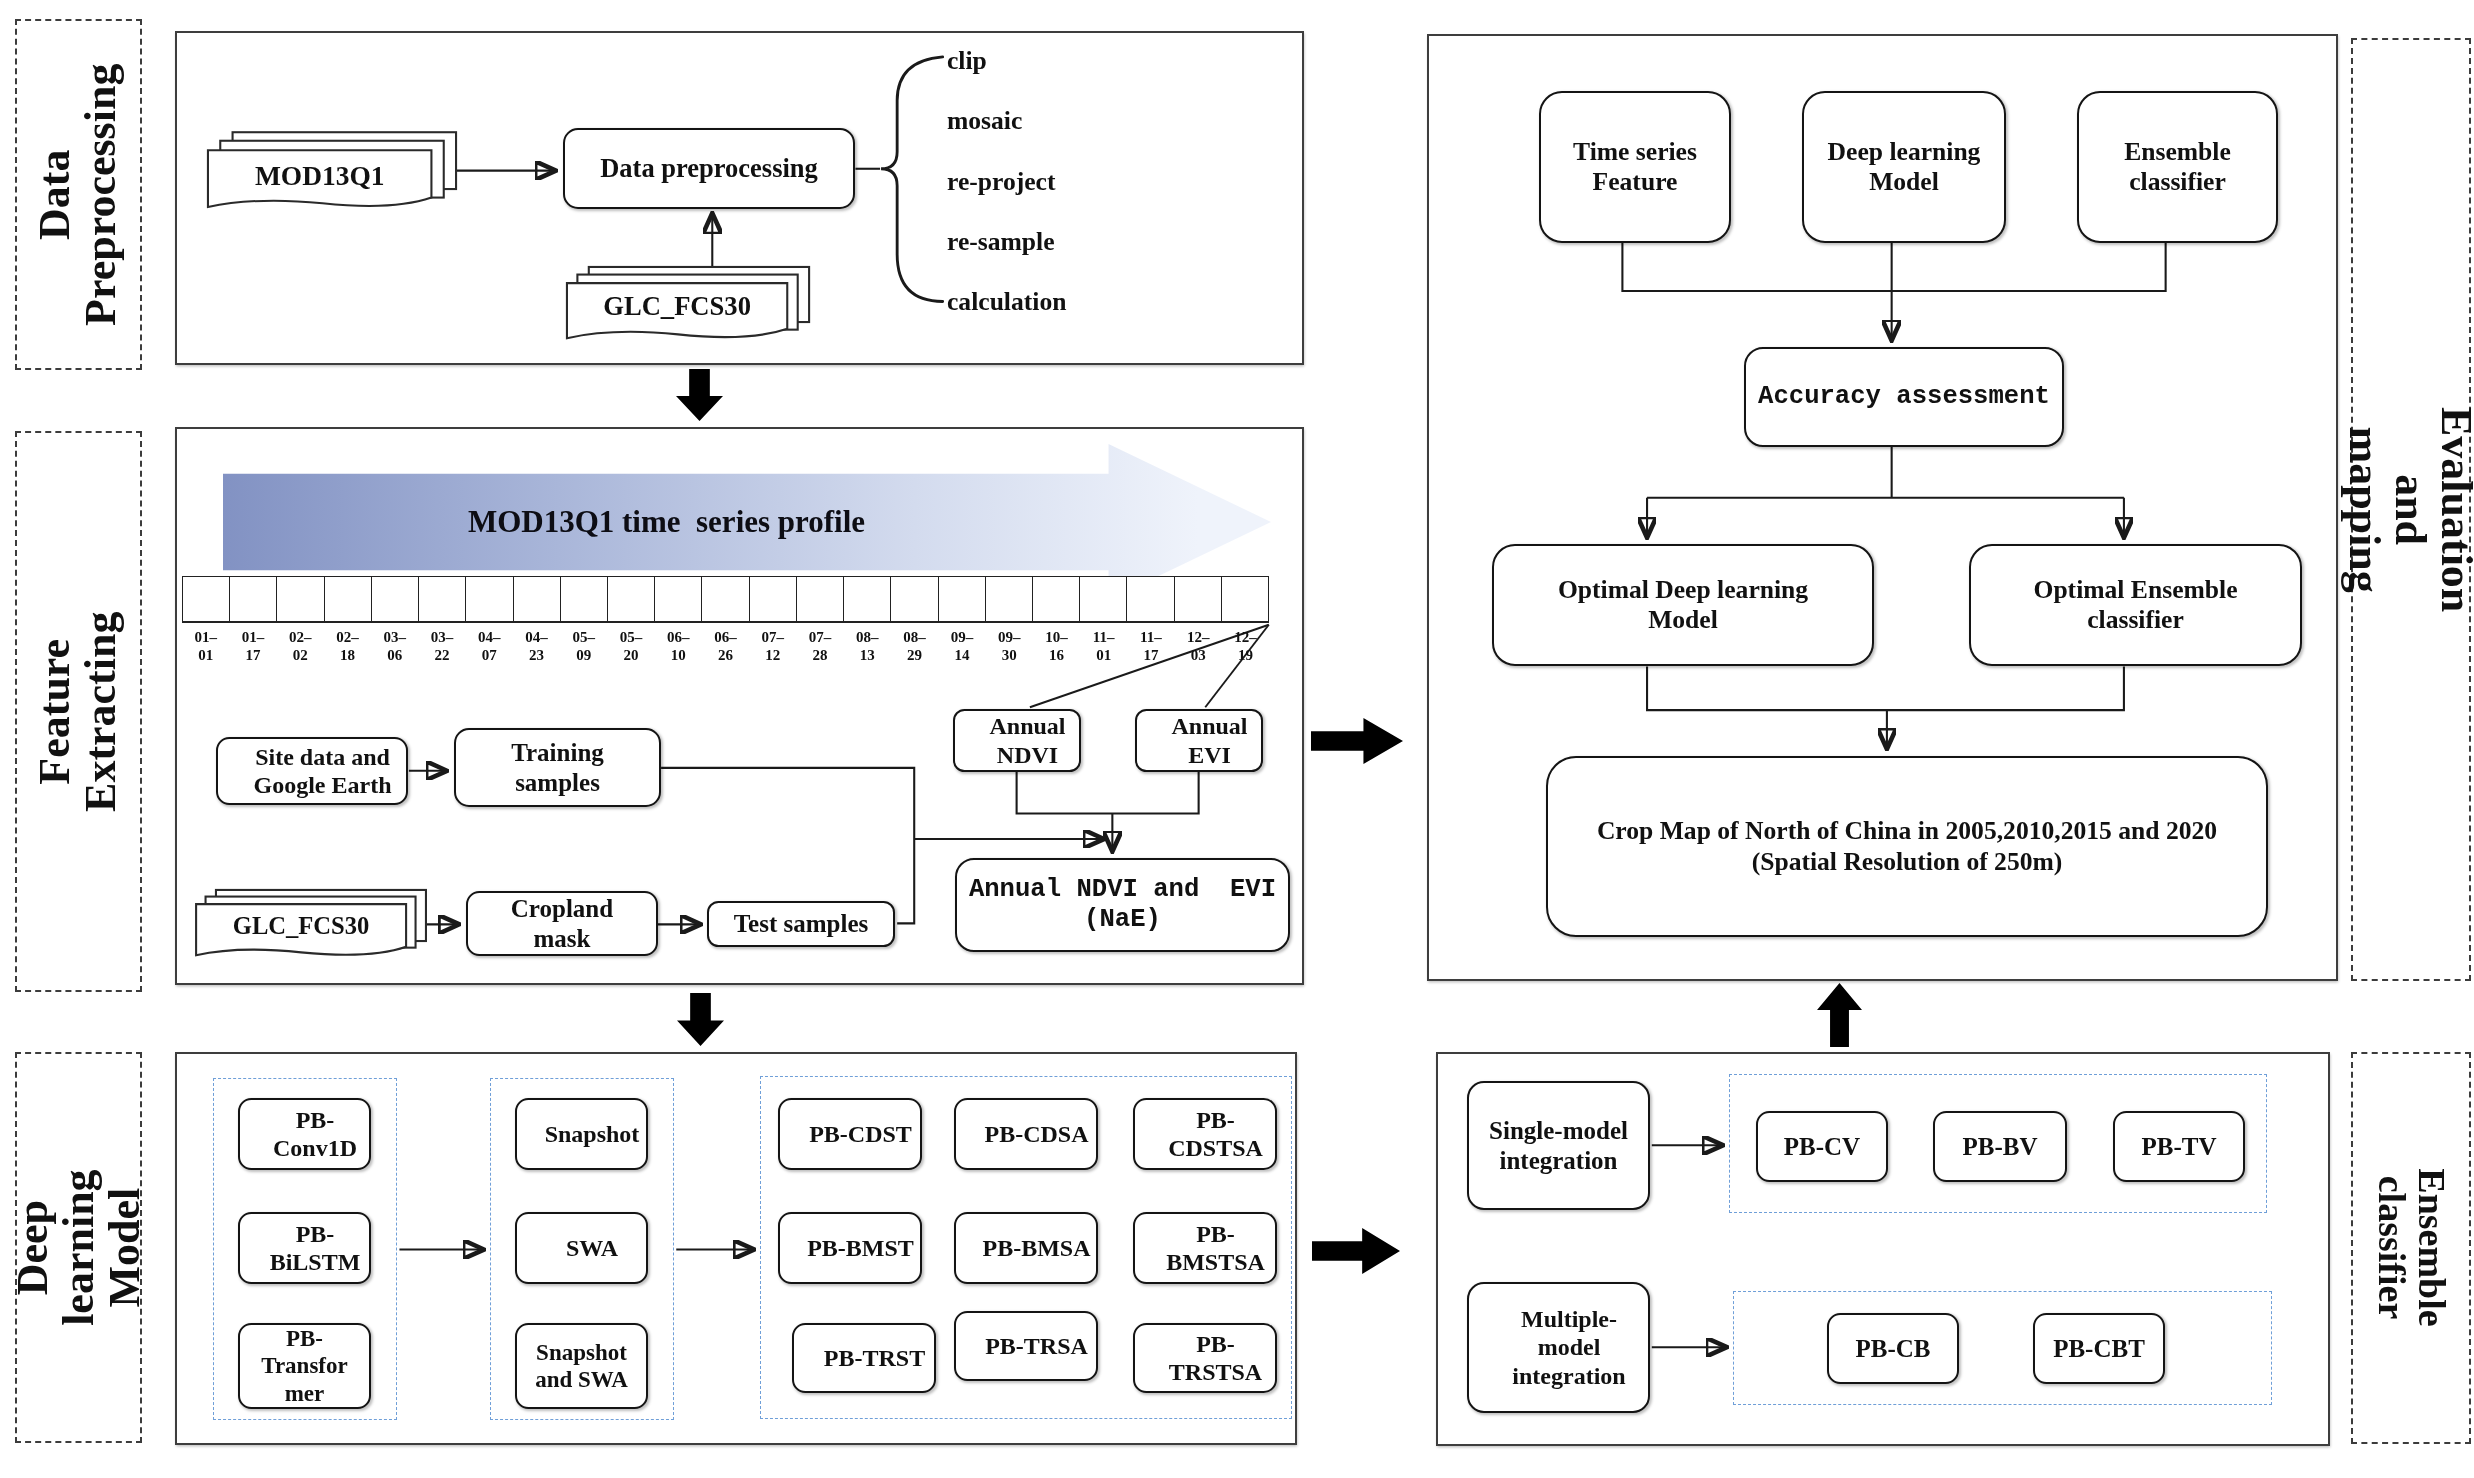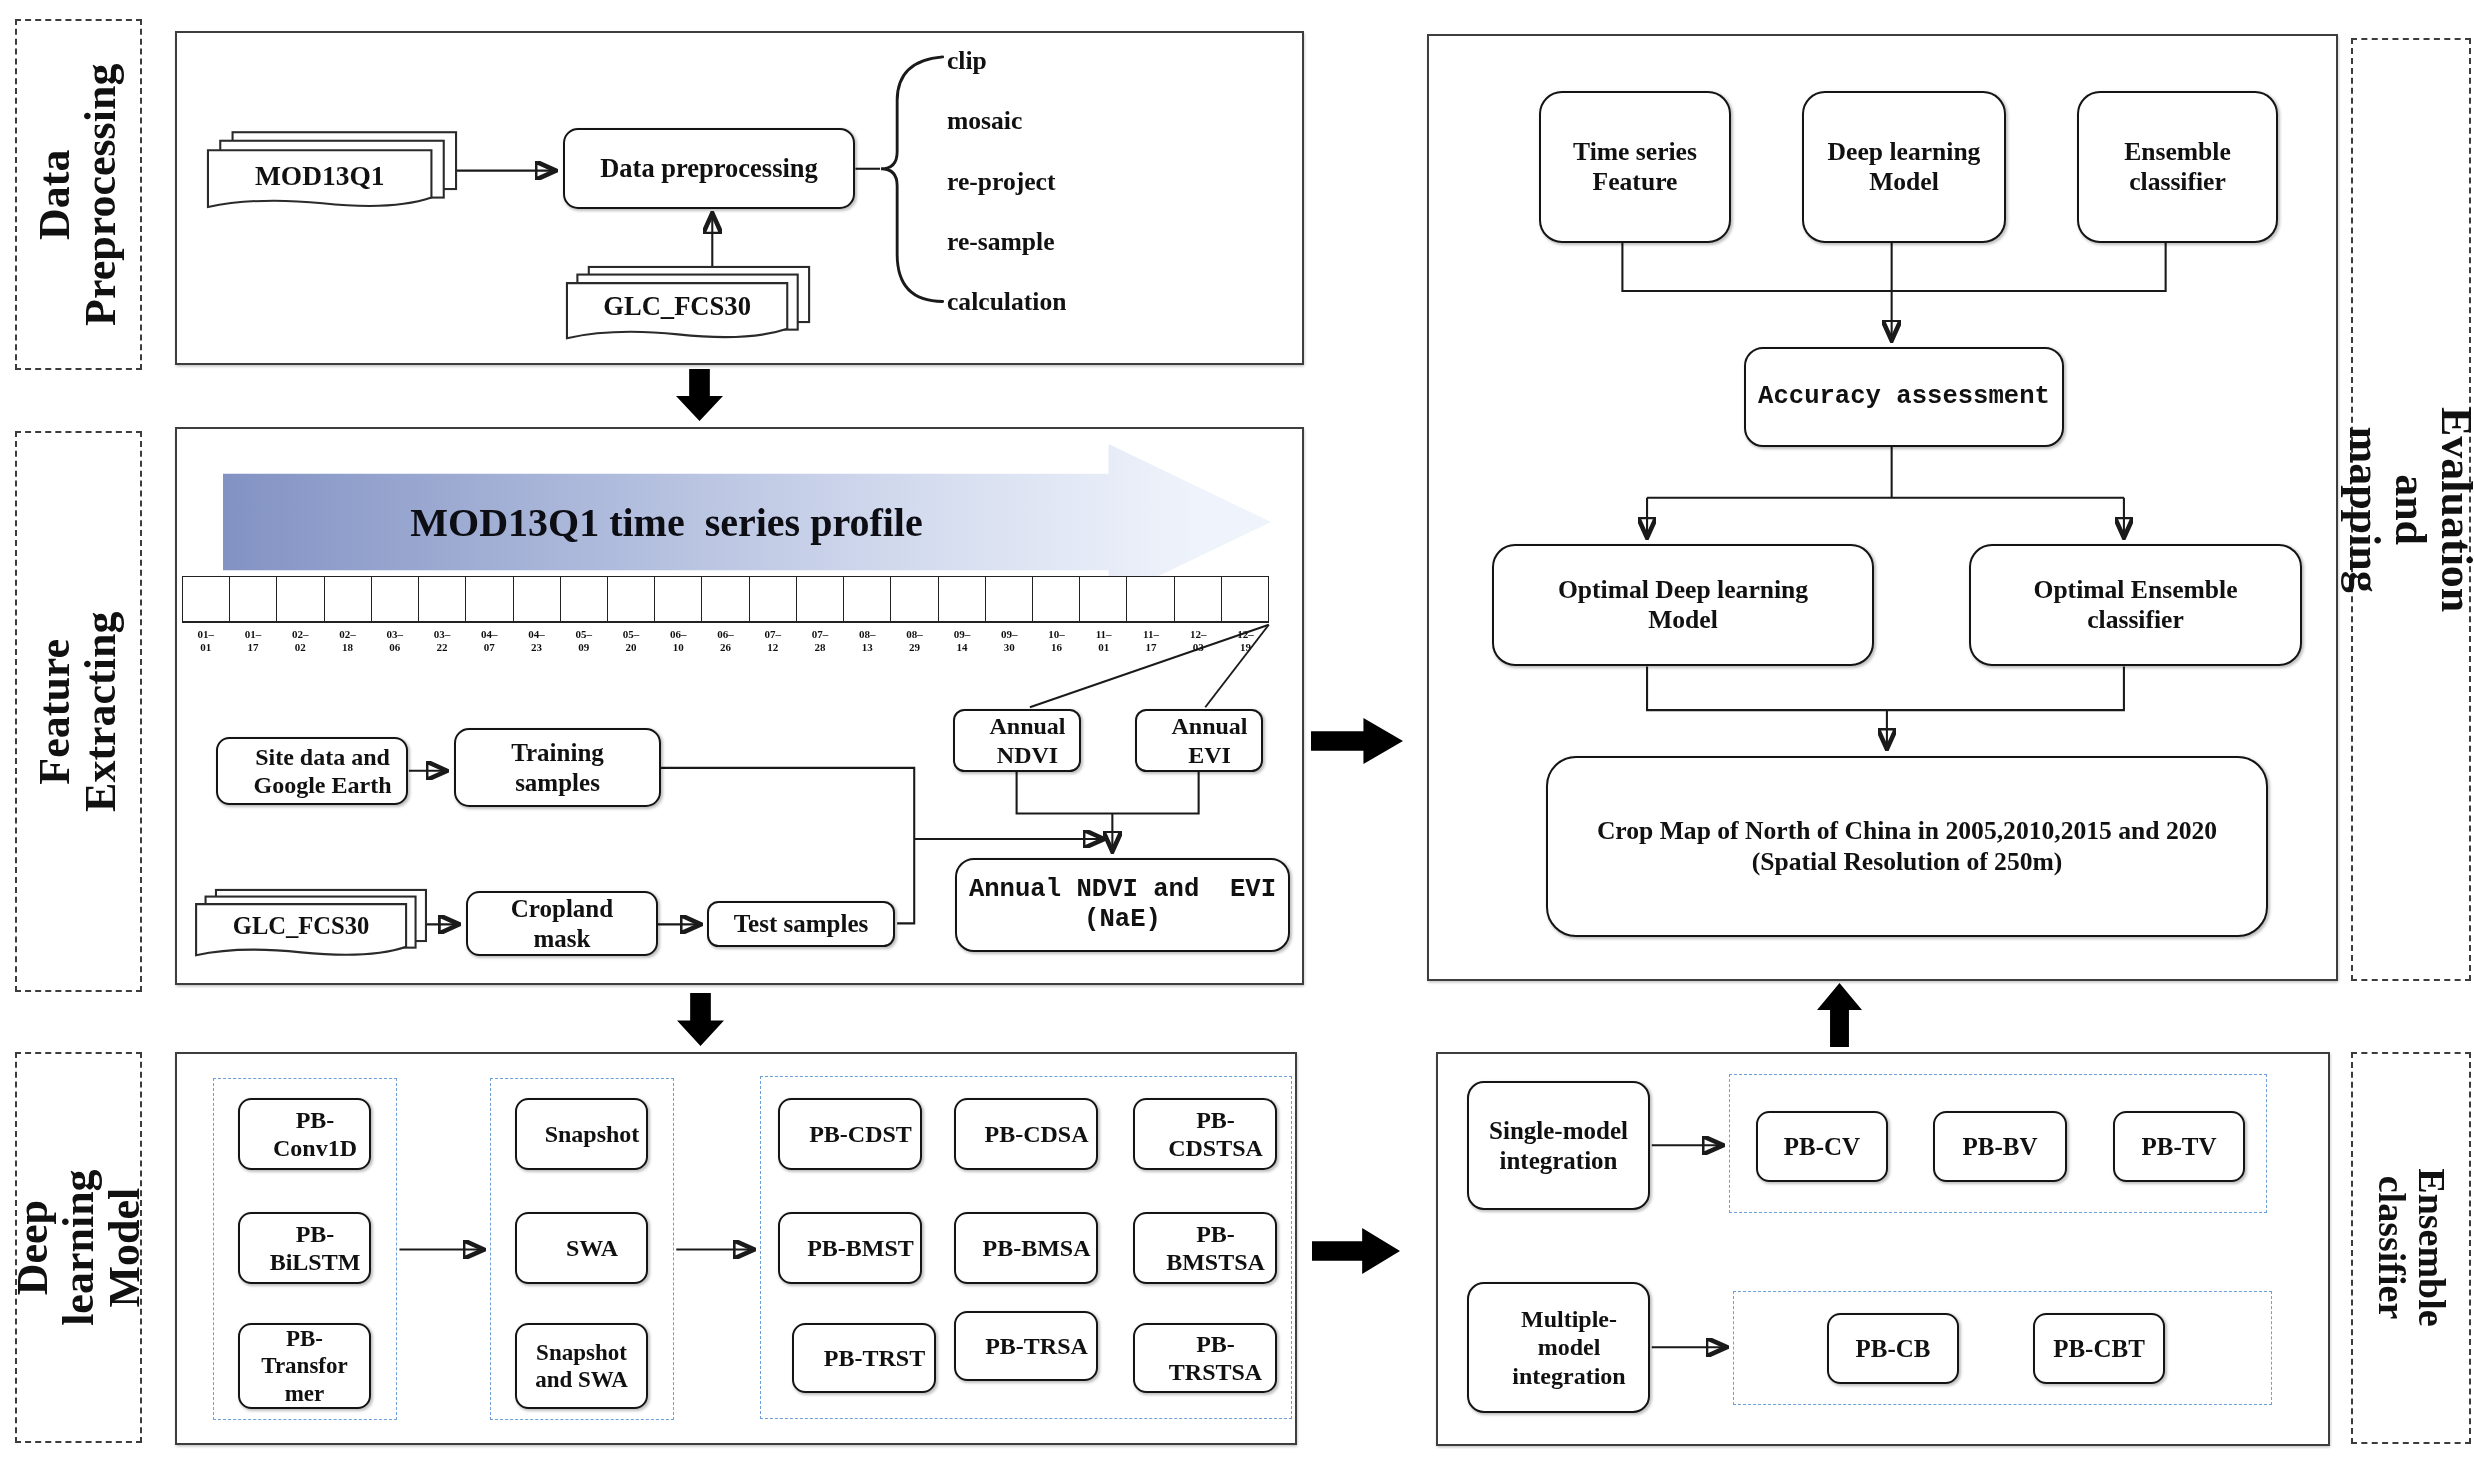--- a/index.html
+++ b/index.html
@@ -28,28 +28,28 @@
 
   .thick { position:absolute; background:#000; z-index:2; }
   .a-down  { clip-path:polygon(28% 0, 72% 0, 72% 52%, 100% 52%, 50% 100%, 0 52%, 28% 52%); }
   .a-right { clip-path:polygon(0 29%, 57% 29%, 57% 0, 100% 50%, 57% 100%, 57% 71%, 0 71%); }
   .a-up    { clip-path:polygon(50% 0, 100% 42%, 71% 42%, 71% 100%, 29% 100%, 29% 42%, 0 42%); }
 
   .banner { position:absolute; z-index:1;
             background:linear-gradient(90deg,#8292c3 0%,#a9b6d9 32%,#d3dbee 66%,#eff3fb 93%);
             clip-path:polygon(0 19%, 84.5% 19%, 84.5% 0, 100% 50%, 84.5% 100%, 84.5% 81%, 0 81%);
             display:flex; align-items:center; justify-content:center; }
-  .banner span { font-size:40px; white-space:pre; padding-right:161px; color:#0d0d14; }
+  .banner span { font-size:31px; white-space:pre; padding-right:161px; color:#0d0d14; }
 
   .strip { position:absolute; display:flex; z-index:1; background:#fff;
            border:1.9px solid #222; border-bottom-width:2.8px; }
   .tcell { flex:1; border-left:1.9px solid #222; }
   .tcell:first-child { border-left:none; }
   .tlabels { position:absolute; display:flex; z-index:1; }
-  .tlabel { flex:1; text-align:center; font-size:11px; line-height:1.2; white-space:pre-line; }
+  .tlabel { flex:1; text-align:center; font-size:15px; line-height:1.2; white-space:pre-line; }
 
   .docsvg { position:absolute; z-index:2; overflow:visible; }
   .docsvg rect, .docsvg path { fill:#fff; stroke:#2a2a2a; stroke-width:2.2; }
   .docsvg text { font-family:"Liberation Serif","DejaVu Serif",serif; font-weight:bold;
                  fill:#111; text-anchor:middle; }
 
   .ops { position:absolute; display:flex; flex-direction:column; justify-content:space-between;
          z-index:2; font-size:25.6px; }
 
   .f25 { font-size:24px;padding-left:21px; } .f24 { font-size:23px; } .f27 { font-size:25.6px;margin-left:12px; } .f28 { font-size:26.5px; }

